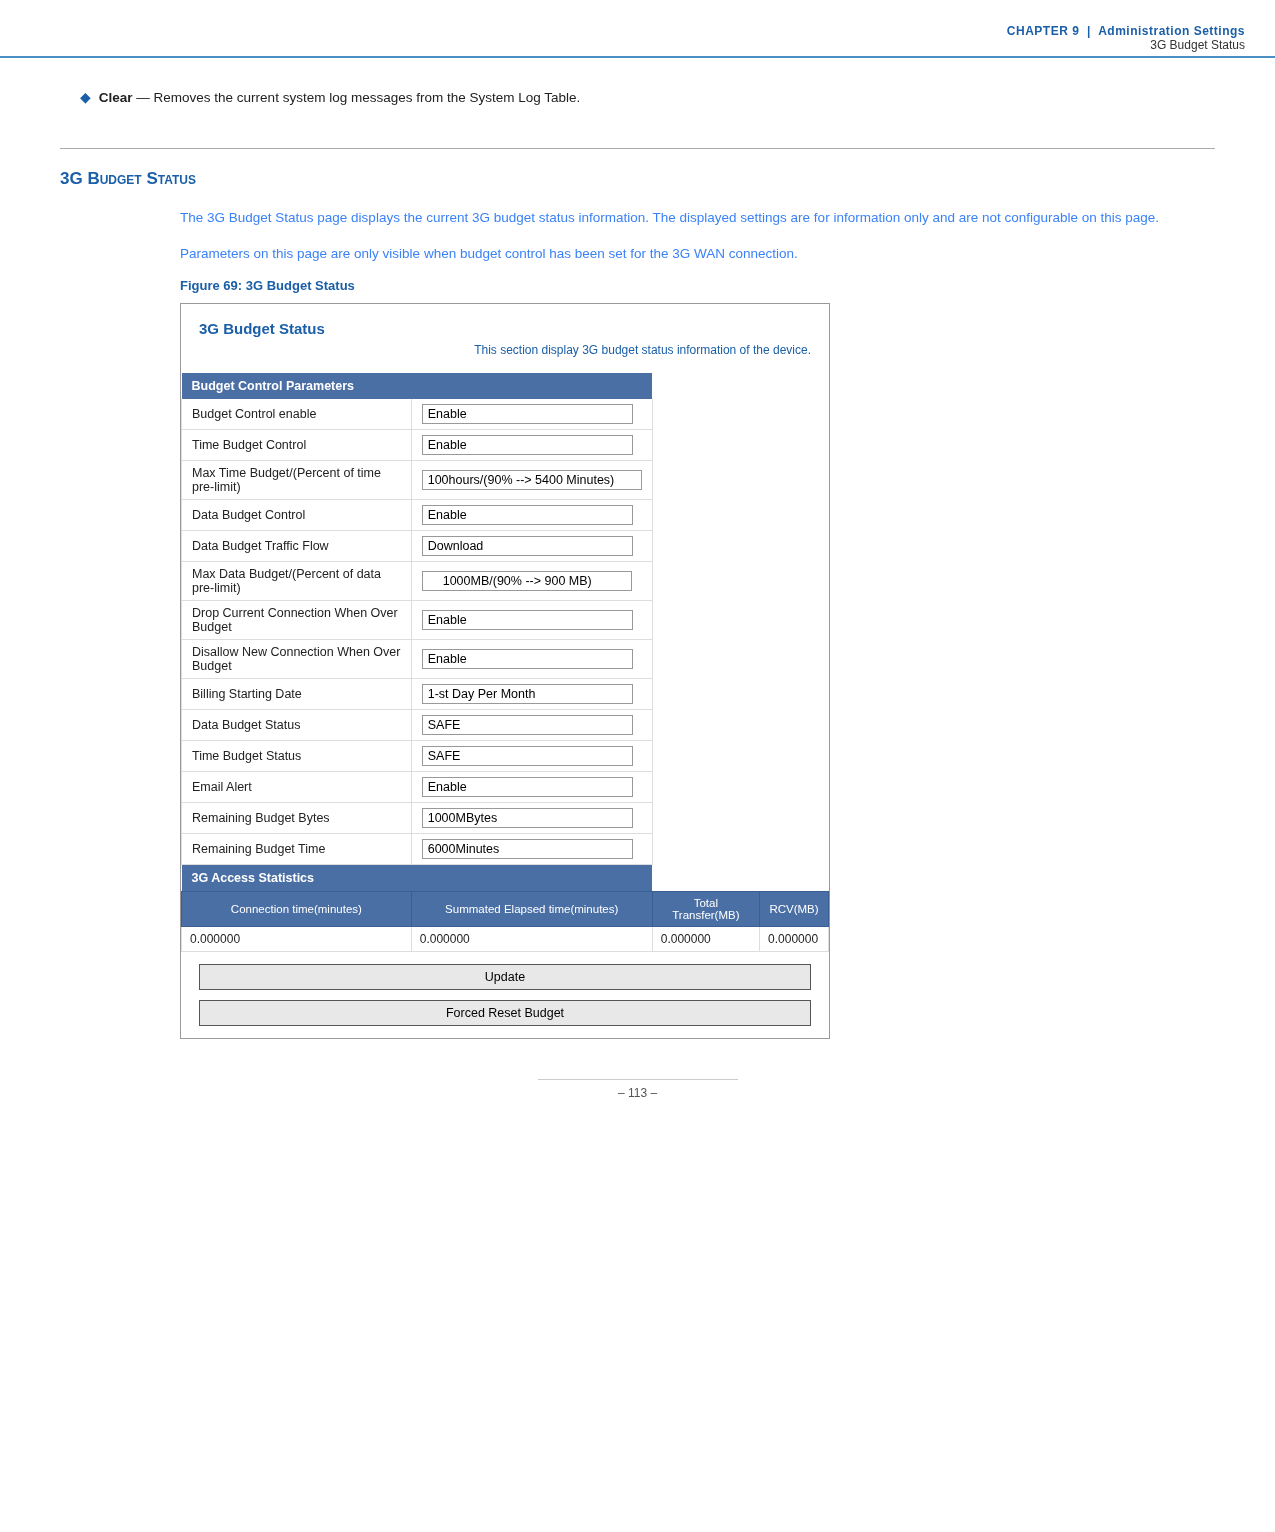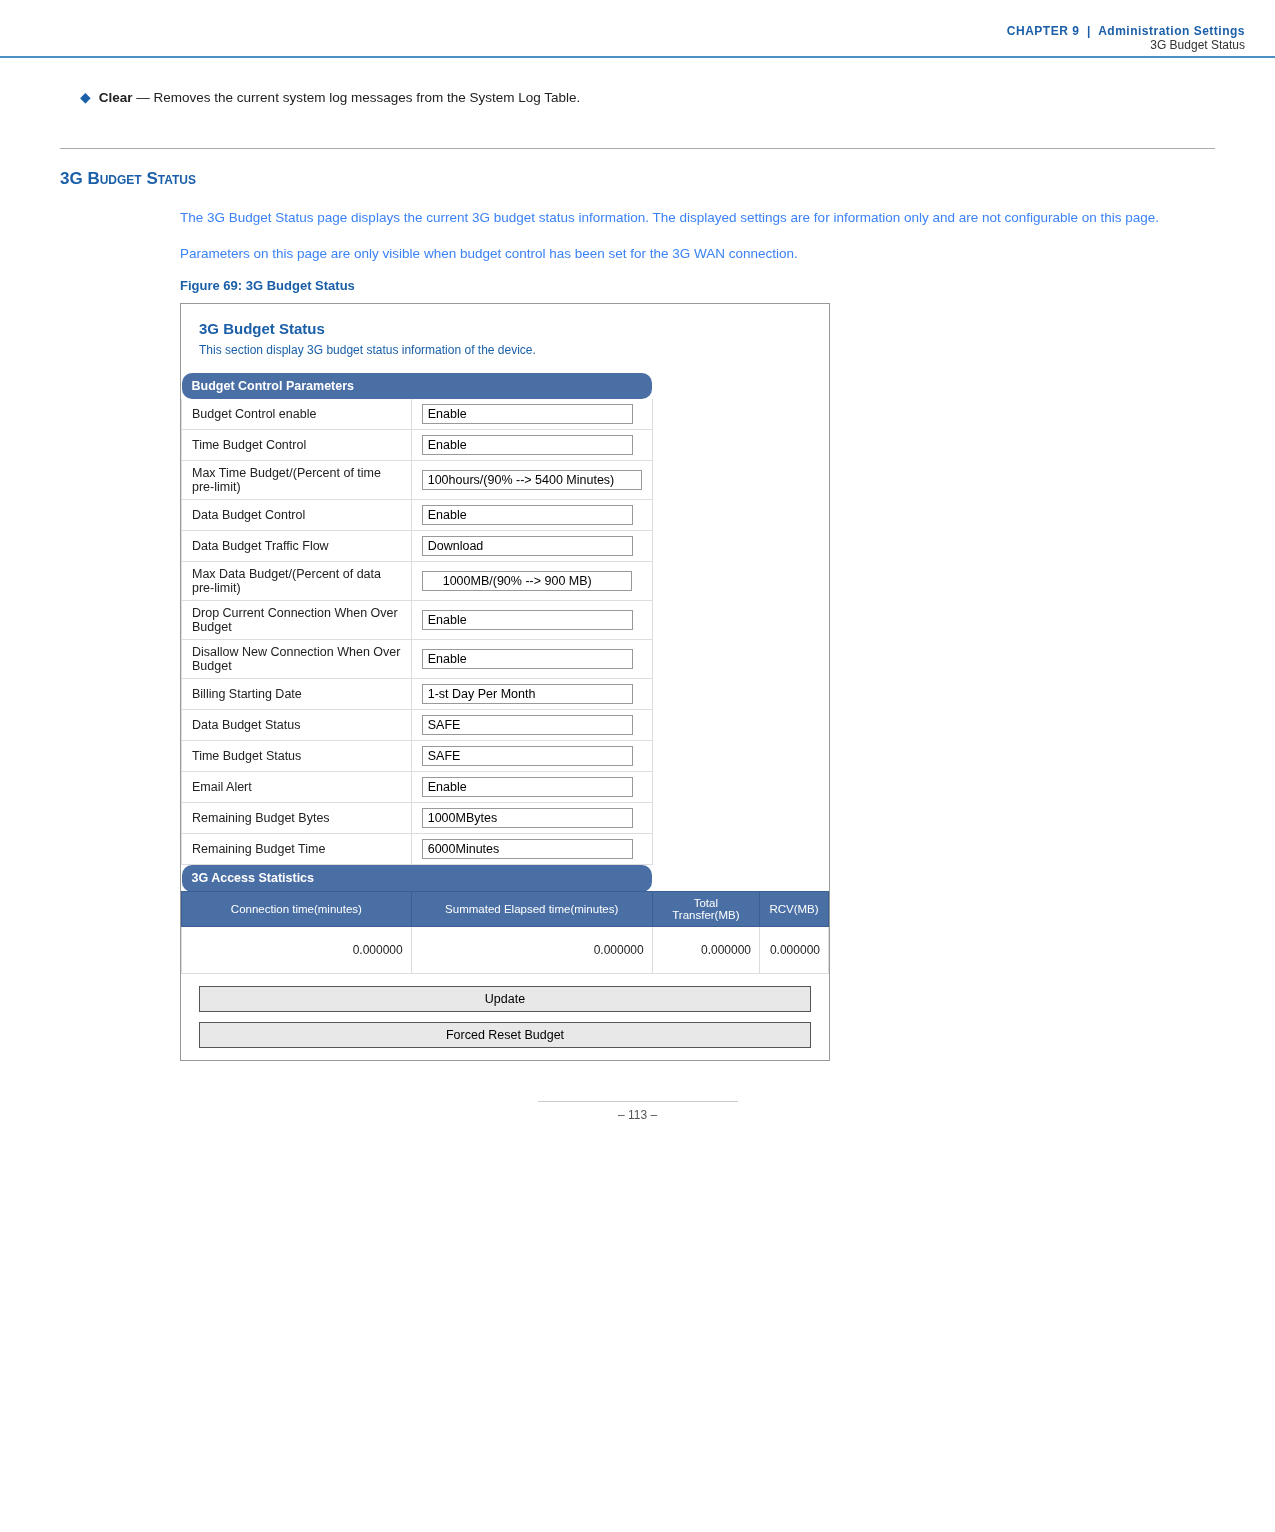--- a/index.html
+++ b/index.html
@@ -114,37 +114,37 @@
     .fig-title {
       font-size: 15px;
       font-weight: bold;
       color: #1a5fa8;
       margin-bottom: 6px;
     }
     .fig-subtitle {
       font-size: 12px;
       color: #1a5fa8;
       margin-bottom: 10px;
+      text-align: right;
     }
 
     
     .params-table {
       width: 100%;
       border-collapse: collapse;
     }
     .table-header-row {
       background: #4a6fa5;
       color: #fff;
       font-size: 12.5px;
       font-weight: bold;
     }
     .table-header-row td {
       padding: 6px 10px;
       color: #fff;
-      border-radius: 10px;
     }
     .table-row td {
       padding: 5px 10px;
       border-bottom: 1px solid #ddd;
       border-right: 1px solid #ddd;
       font-size: 12.5px;
       vertical-align: middle;
     }
     .table-row td:first-child {
       border-left: 1px solid #ddd;
@@ -163,23 +163,23 @@
       background: #4a6fa5;
       color: #fff;
       font-size: 11.5px;
       font-weight: normal;
       padding: 5px 8px;
       border: 1px solid #3a5f95;
       text-align: center;
     }
     .stats-data-row td {
       font-size: 12px;
-      padding: 16px 8px;
+      padding: 5px 8px;
       border: 1px solid #ddd;
-      text-align: right;
+      text-align: left;
     }
 
     .btn-row {
       padding: 12px 18px;
       display: flex;
       gap: 10px;
       justify-content: center;
       flex-direction: column;
     }
     .btn {

